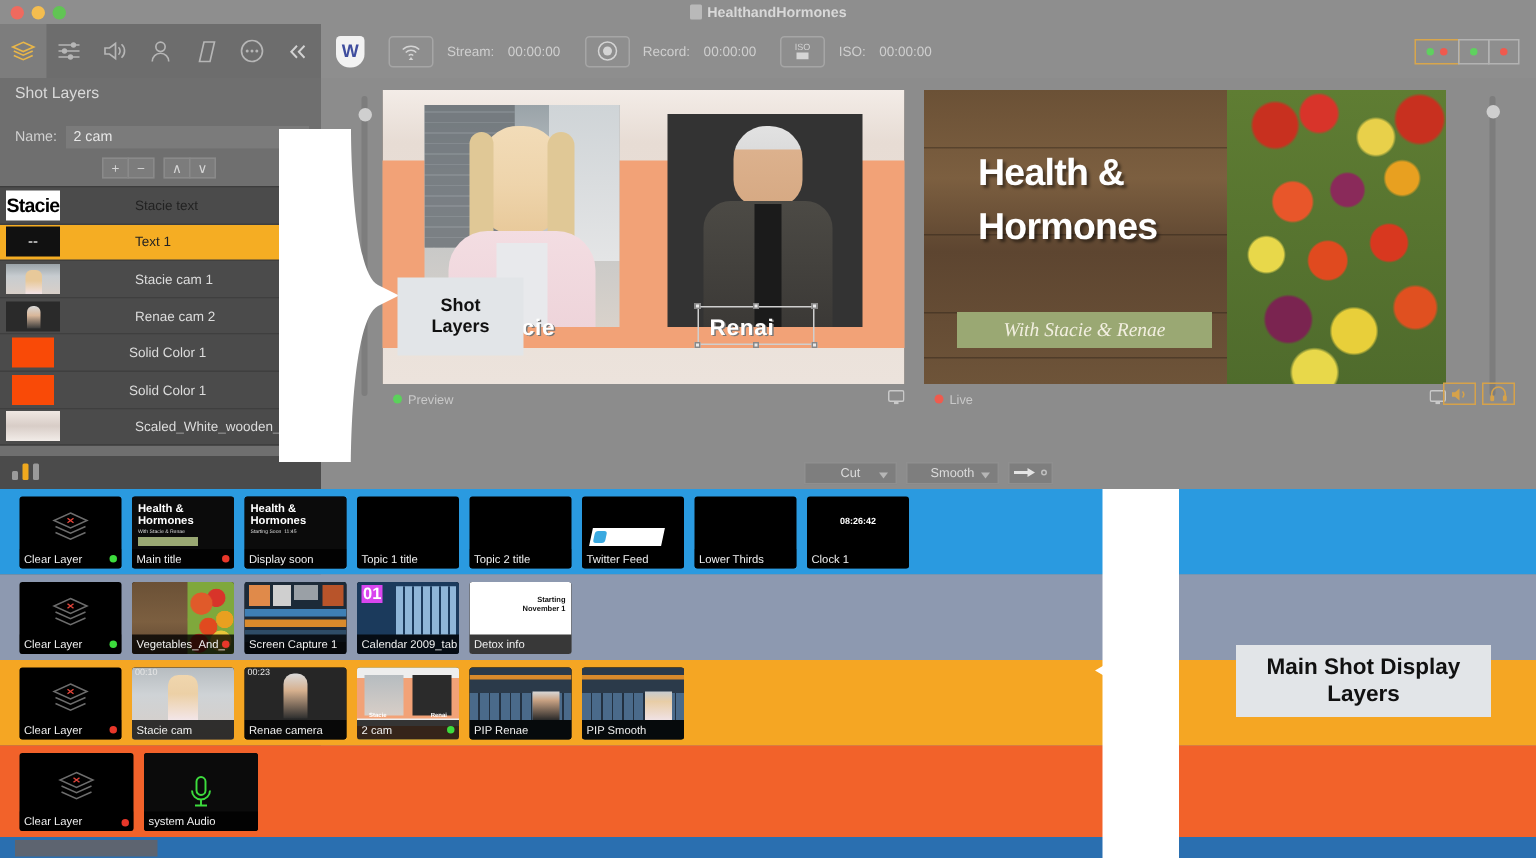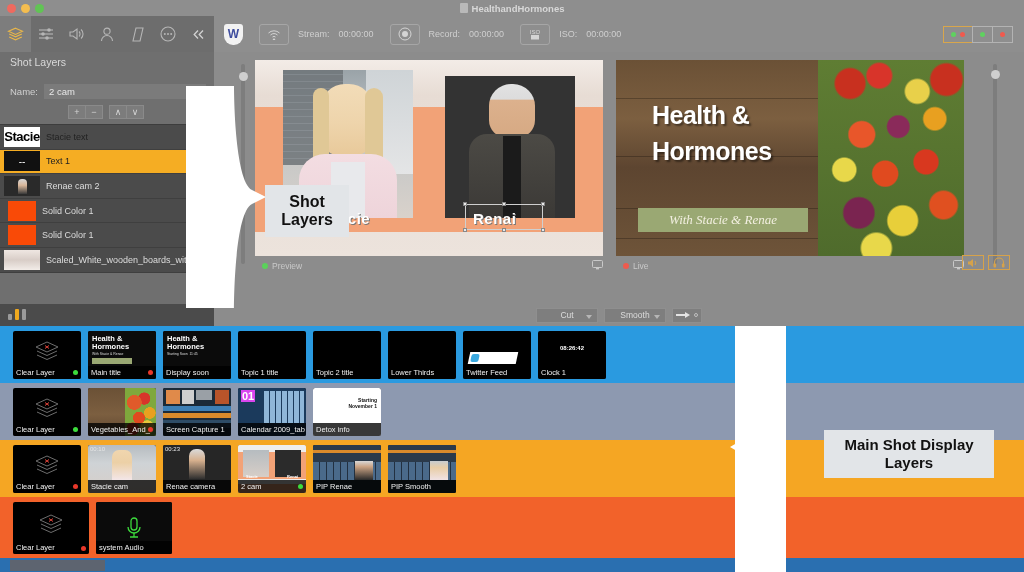--- a/index.html
+++ b/index.html
@@ -75,21 +75,21 @@
   .layer-row {
     height: 24.6px; display: flex; align-items: center;
     border-bottom: 1px solid #3f3f3f; background: #4b4b4b;
   }
   .layer-row.sel { background: #f5ad23; }
   .layer-thumb {
     width: 36px; height: 20px; margin: 0 6px 0 4px; flex: none;
     background: #111; overflow: hidden; position: relative;
     display: flex; align-items: center; justify-content: center;
   }
-  .layer-name { font-size: 9px; color: #dcdcdc; white-space: nowrap; overflow: hidden; }
+  .layer-name { font-size: 9px; color: #dcdcdc; white-space: nowrap; overflow: hidden; margin-left: 44px; }
   .layer-row.sel .layer-name { color: #222; }
   .th-stacie-txt { background: #fff; color: #000; font-size: 13px; font-weight: 900; font-family:"Liberation Sans",sans-serif; letter-spacing:-0.5px;}
   .th-text1 { color: #fff; font-size: 10px; }
   .th-orange { background: #f94a07; width: 28px; height: 20px; margin-left: 8px; }
   .th-wood { background: linear-gradient(180deg,#efe7e2,#d8cdc7,#f2ece8); }
   .th-cam1 { background: linear-gradient(180deg,#9aa3a8 0%,#c7ccd0 40%,#d8cfc8 100%); }
   .th-cam1::after { content:""; position:absolute; left:13px; top:4px; width:11px; height:16px;
     background: linear-gradient(180deg,#e8c99a 0%,#e8c99a 45%,#f2e3e6 100%); border-radius:4px 4px 0 0; }
   .th-cam2 { background: #2a2a2a; }
   .th-cam2::after { content:""; position:absolute; left:14px; top:3px; width:9px; height:15px;
@@ -373,20 +373,24 @@
         <div class="layer-thumb th-stacie-txt">Stacie</div>
         <div class="layer-name">Stacie text</div>
       </div>
       <div class="layer-row sel">
         <div class="layer-thumb">
             <span class="th-text1">--</span>
           </div>
         <div class="layer-name">Text 1</div>
       </div>
       <div class="layer-row">
+        <div class="layer-thumb th-cam1"></div>
+        <div class="layer-name">Stacie cam 1</div>
+      </div>
+      <div class="layer-row">
         <div class="layer-thumb th-cam2"></div>
         <div class="layer-name">Renae cam 2</div>
       </div>
       <div class="layer-row">
         <div class="layer-thumb th-orange"></div>
         <div class="layer-name">Solid Color 1</div>
       </div>
       <div class="layer-row">
         <div class="layer-thumb th-orange"></div>
         <div class="layer-name">Solid Color 1</div>
@@ -599,27 +603,27 @@
         <div class="t-title">Health &amp;<br>Hormones<div class="t-sub">Starting Soon &nbsp;11:45</div></div>
         <div class="card-label">Display soon</div>
       </div>
       <div class="card">
         <div class="card-label">Topic 1 title</div>
       </div>
       <div class="card">
         <div class="card-label">Topic 2 title</div>
       </div>
       <div class="card">
-        <div class="card-label">Lower Thirds</div>
-      </div>
-      <div class="card">
         <div class="t-twitter">
             <i></i>
           </div>
         <div class="card-label">Twitter Feed</div>
+      </div>
+      <div class="card">
+        <div class="card-label">Lower Thirds</div>
       </div>
       <div class="card">
         <div class="t-clock">08:26:42</div>
         <div class="card-label">Clock 1</div>
       </div>
     </div>
 
     <div class="tlrow-bg" style="top:57px; height:57px; background:#8d99b0;"></div>
     <div class="tlrow" style="top:61px; height:49px; padding-left:13px;">
       <div class="card">
@@ -750,21 +754,21 @@
     </div>
 
     <div style="position:absolute; left:0; top:232px; width:1024px; height:14px; background:#2a6fb0;"></div>
     <div style="position:absolute; left:10px; top:234px; width:95px; height:11px; background:#5d6470;"></div>
   </div>
 
   <div class="callout-white" style="left:186px; top:86px; width:48px; height:222px; border-radius:0 16px 16px 0;"></div>
   <svg class="brace" style="left:214px; top:86px;" width="52" height="222" viewBox="0 0 52 222">
     <path d="M0 0 H20 C20 0 20 95 38 104 L52 111 L38 118 C20 127 20 222 20 222 H0 Z" fill="#ffffff"></path>
   </svg>
-  <div class="callout-box" style="left:265px; top:185px; width:84px; height:52px; font-size:16px; line-height:1.15;">
+  <div class="callout-box" style="left:265px; top:185px; width:84px; height:52px; font-size:12px; line-height:1.15;">
     <div>
       <div>Shot</div>
       <div>Layers</div>
     </div>
   </div>
 
   <div class="callout-white" style="left:735px; top:326px; width:46px; height:246px;"></div>
   <svg class="brace" style="left:730px; top:326px;" width="56" height="246" viewBox="0 0 56 246">
     <path d="M56 0 H30 C30 0 30 105 12 114 L0 121 L12 128 C30 137 30 246 30 246 H56 Z" fill="#ffffff"></path>
   </svg>

